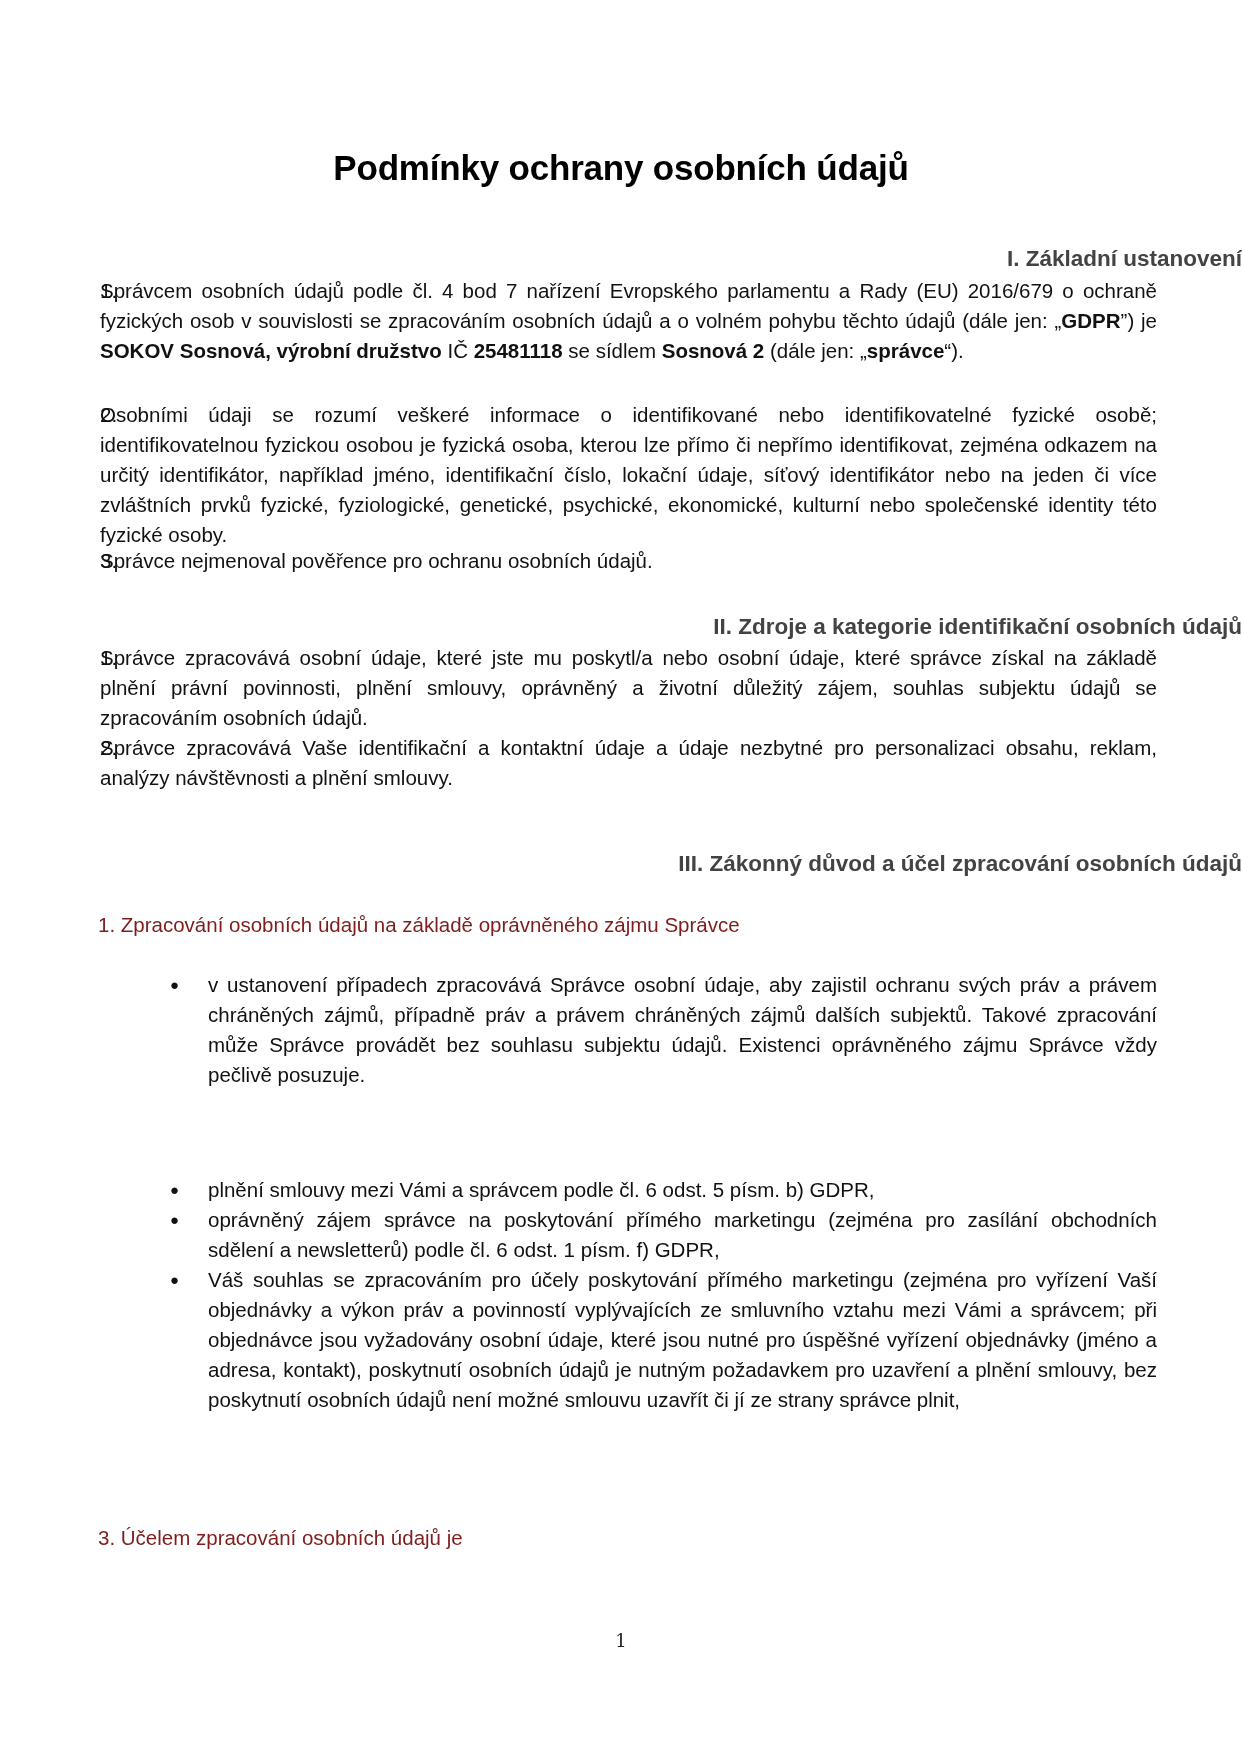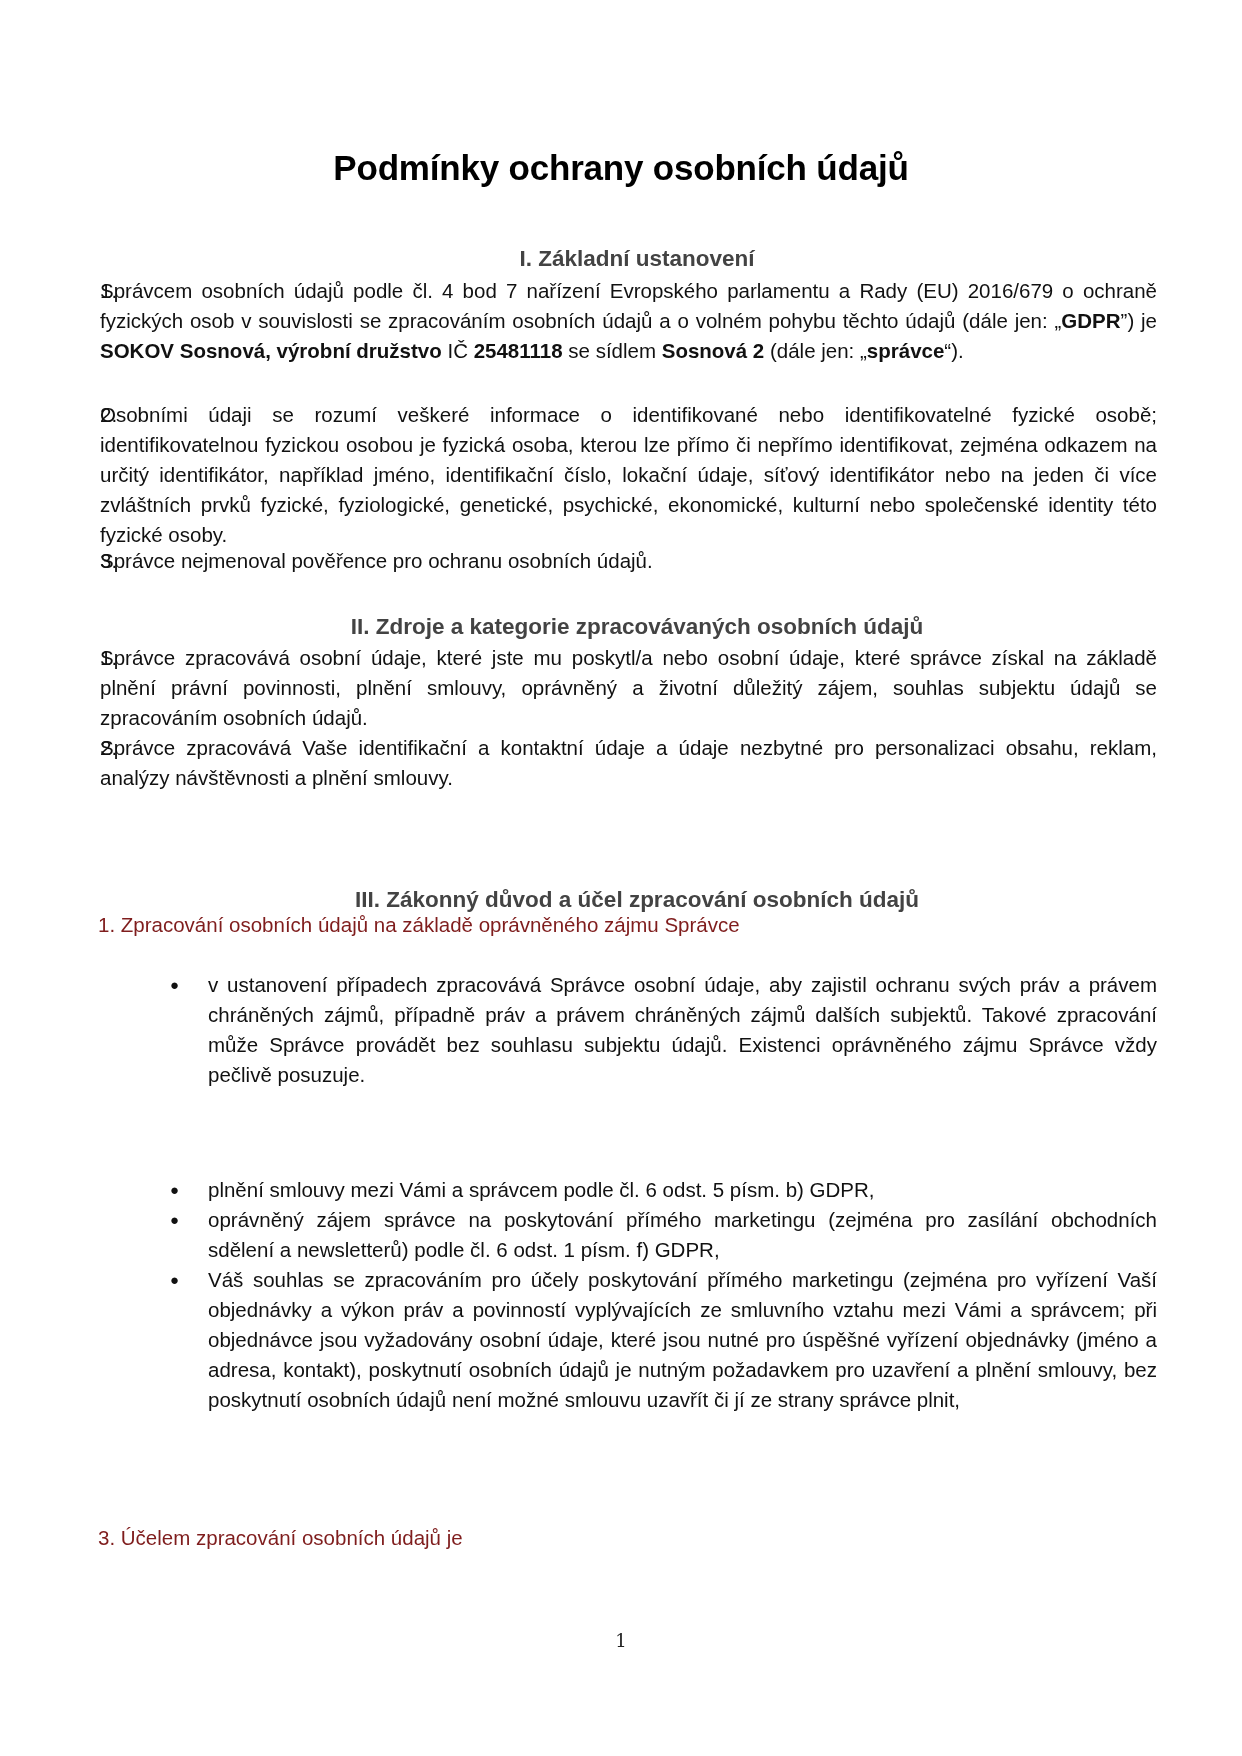--- a/index.html
+++ b/index.html
@@ -27,21 +27,21 @@
       top: 148px;
       text-align: center;
       font-size: 35px;
       font-weight: bold;
       color: #000000;
       letter-spacing: -0.2px;
     }
     .sec-heading {
       position: absolute;
       left: 0; right: 0;
-      text-align: center;
+      text-align: right;
       font-size: 22.5px;
       font-weight: bold;
       color: #434343;
       padding-left: 32px;
     }
     .num-item {
       position: absolute;
       left: 100px;
       width: 1057px;
       font-size: 20.5px;
@@ -111,33 +111,33 @@
   <div class="num-item" style="top:400px;">
     <span class="num">2.</span>
     <div class="txt">Osobními údaji se rozumí veškeré informace o identifikované nebo identifikovatelné fyzické osobě; identifikovatelnou fyzickou osobou je fyzická osoba, kterou lze přímo či nepřímo identifikovat, zejména odkazem na určitý identifikátor, například jméno, identifikační číslo, lokační údaje, síťový identifikátor nebo na jeden či více zvláštních prvků fyzické, fyziologické, genetické, psychické, ekonomické, kulturní nebo společenské identity této fyzické osoby.</div>
   </div>
 
   <div class="num-item" style="top:546px;">
     <span class="num">3.</span>
     <div class="txt">Správce nejmenoval pověřence pro ochranu osobních údajů.</div>
   </div>
 
-  <div class="sec-heading" style="top:614px;">II. Zdroje a kategorie zpracovávaných osobních údajů</div>
+  <div class="sec-heading" style="top:614px;">II. Zdroje a kategorie identifikační osobních údajů</div>
 
   <div class="num-item" style="top:643px;">
     <span class="num">1.</span>
     <div class="txt">Správce zpracovává osobní údaje, které jste mu poskytl/a nebo osobní údaje, které správce získal na základě plnění právní povinnosti, plnění smlouvy, oprávněný a životní důležitý zájem, souhlas subjektu údajů se zpracováním osobních údajů.</div>
   </div>
 
   <div class="num-item" style="top:733px;">
     <span class="num">2.</span>
     <div class="txt">Správce zpracovává Vaše identifikační a kontaktní údaje a údaje nezbytné pro personalizaci obsahu, reklam, analýzy návštěvnosti a plnění smlouvy.</div>
   </div>
 
-  <div class="sec-heading" style="top:851px;margin-top:36px;">III. Zákonný důvod a účel zpracování osobních údajů</div>
+  <div class="sec-heading" style="top:851px;">III. Zákonný důvod a účel zpracování osobních údajů</div>
 
   <div class="plain-line" style="top:910px;">1. Zpracování osobních údajů na základě oprávněného zájmu Správce</div>
 
   <div class="bullet-item" style="top:970px;">
     <span class="dot">●</span>
     <div class="txt">v ustanovení případech zpracovává Správce osobní údaje, aby zajistil ochranu svých práv a právem chráněných zájmů, případně práv a právem chráněných zájmů dalších subjektů. Takové zpracování může Správce provádět bez souhlasu subjektu údajů. Existenci oprávněného zájmu Správce vždy pečlivě posuzuje.</div>
   </div>
 
 
   <div class="bullet-item" style="top:1175px;">

